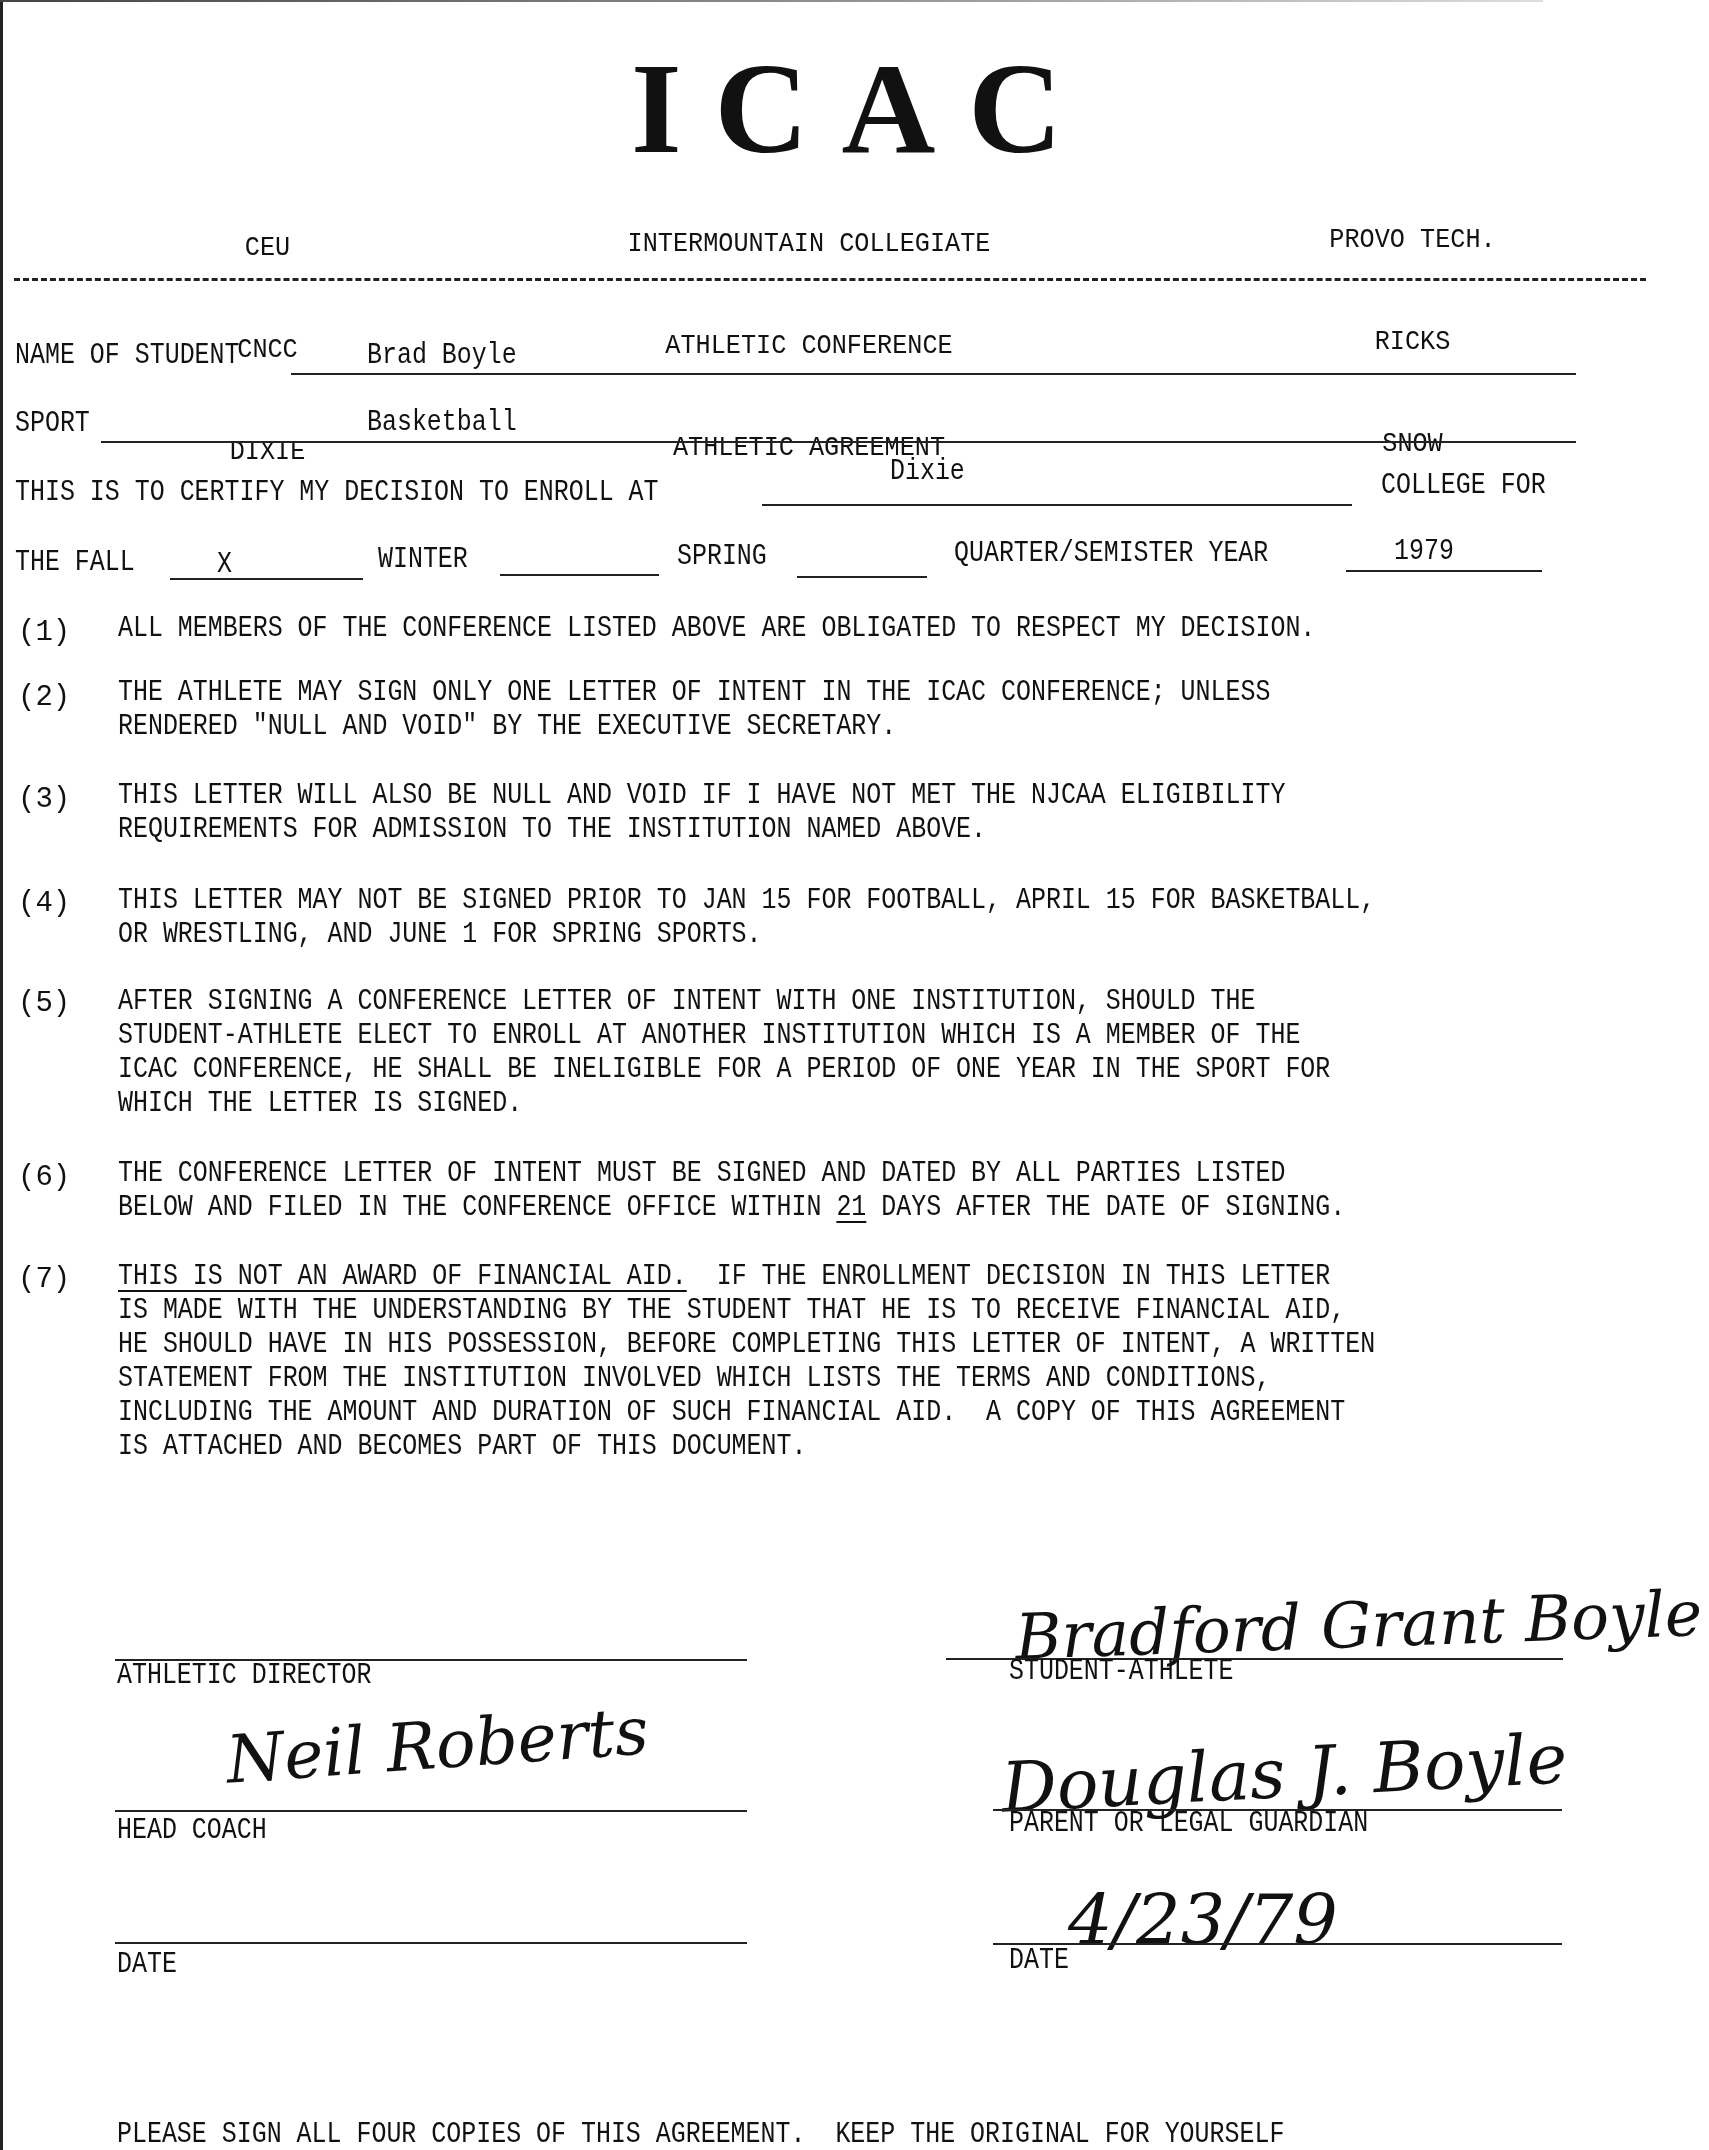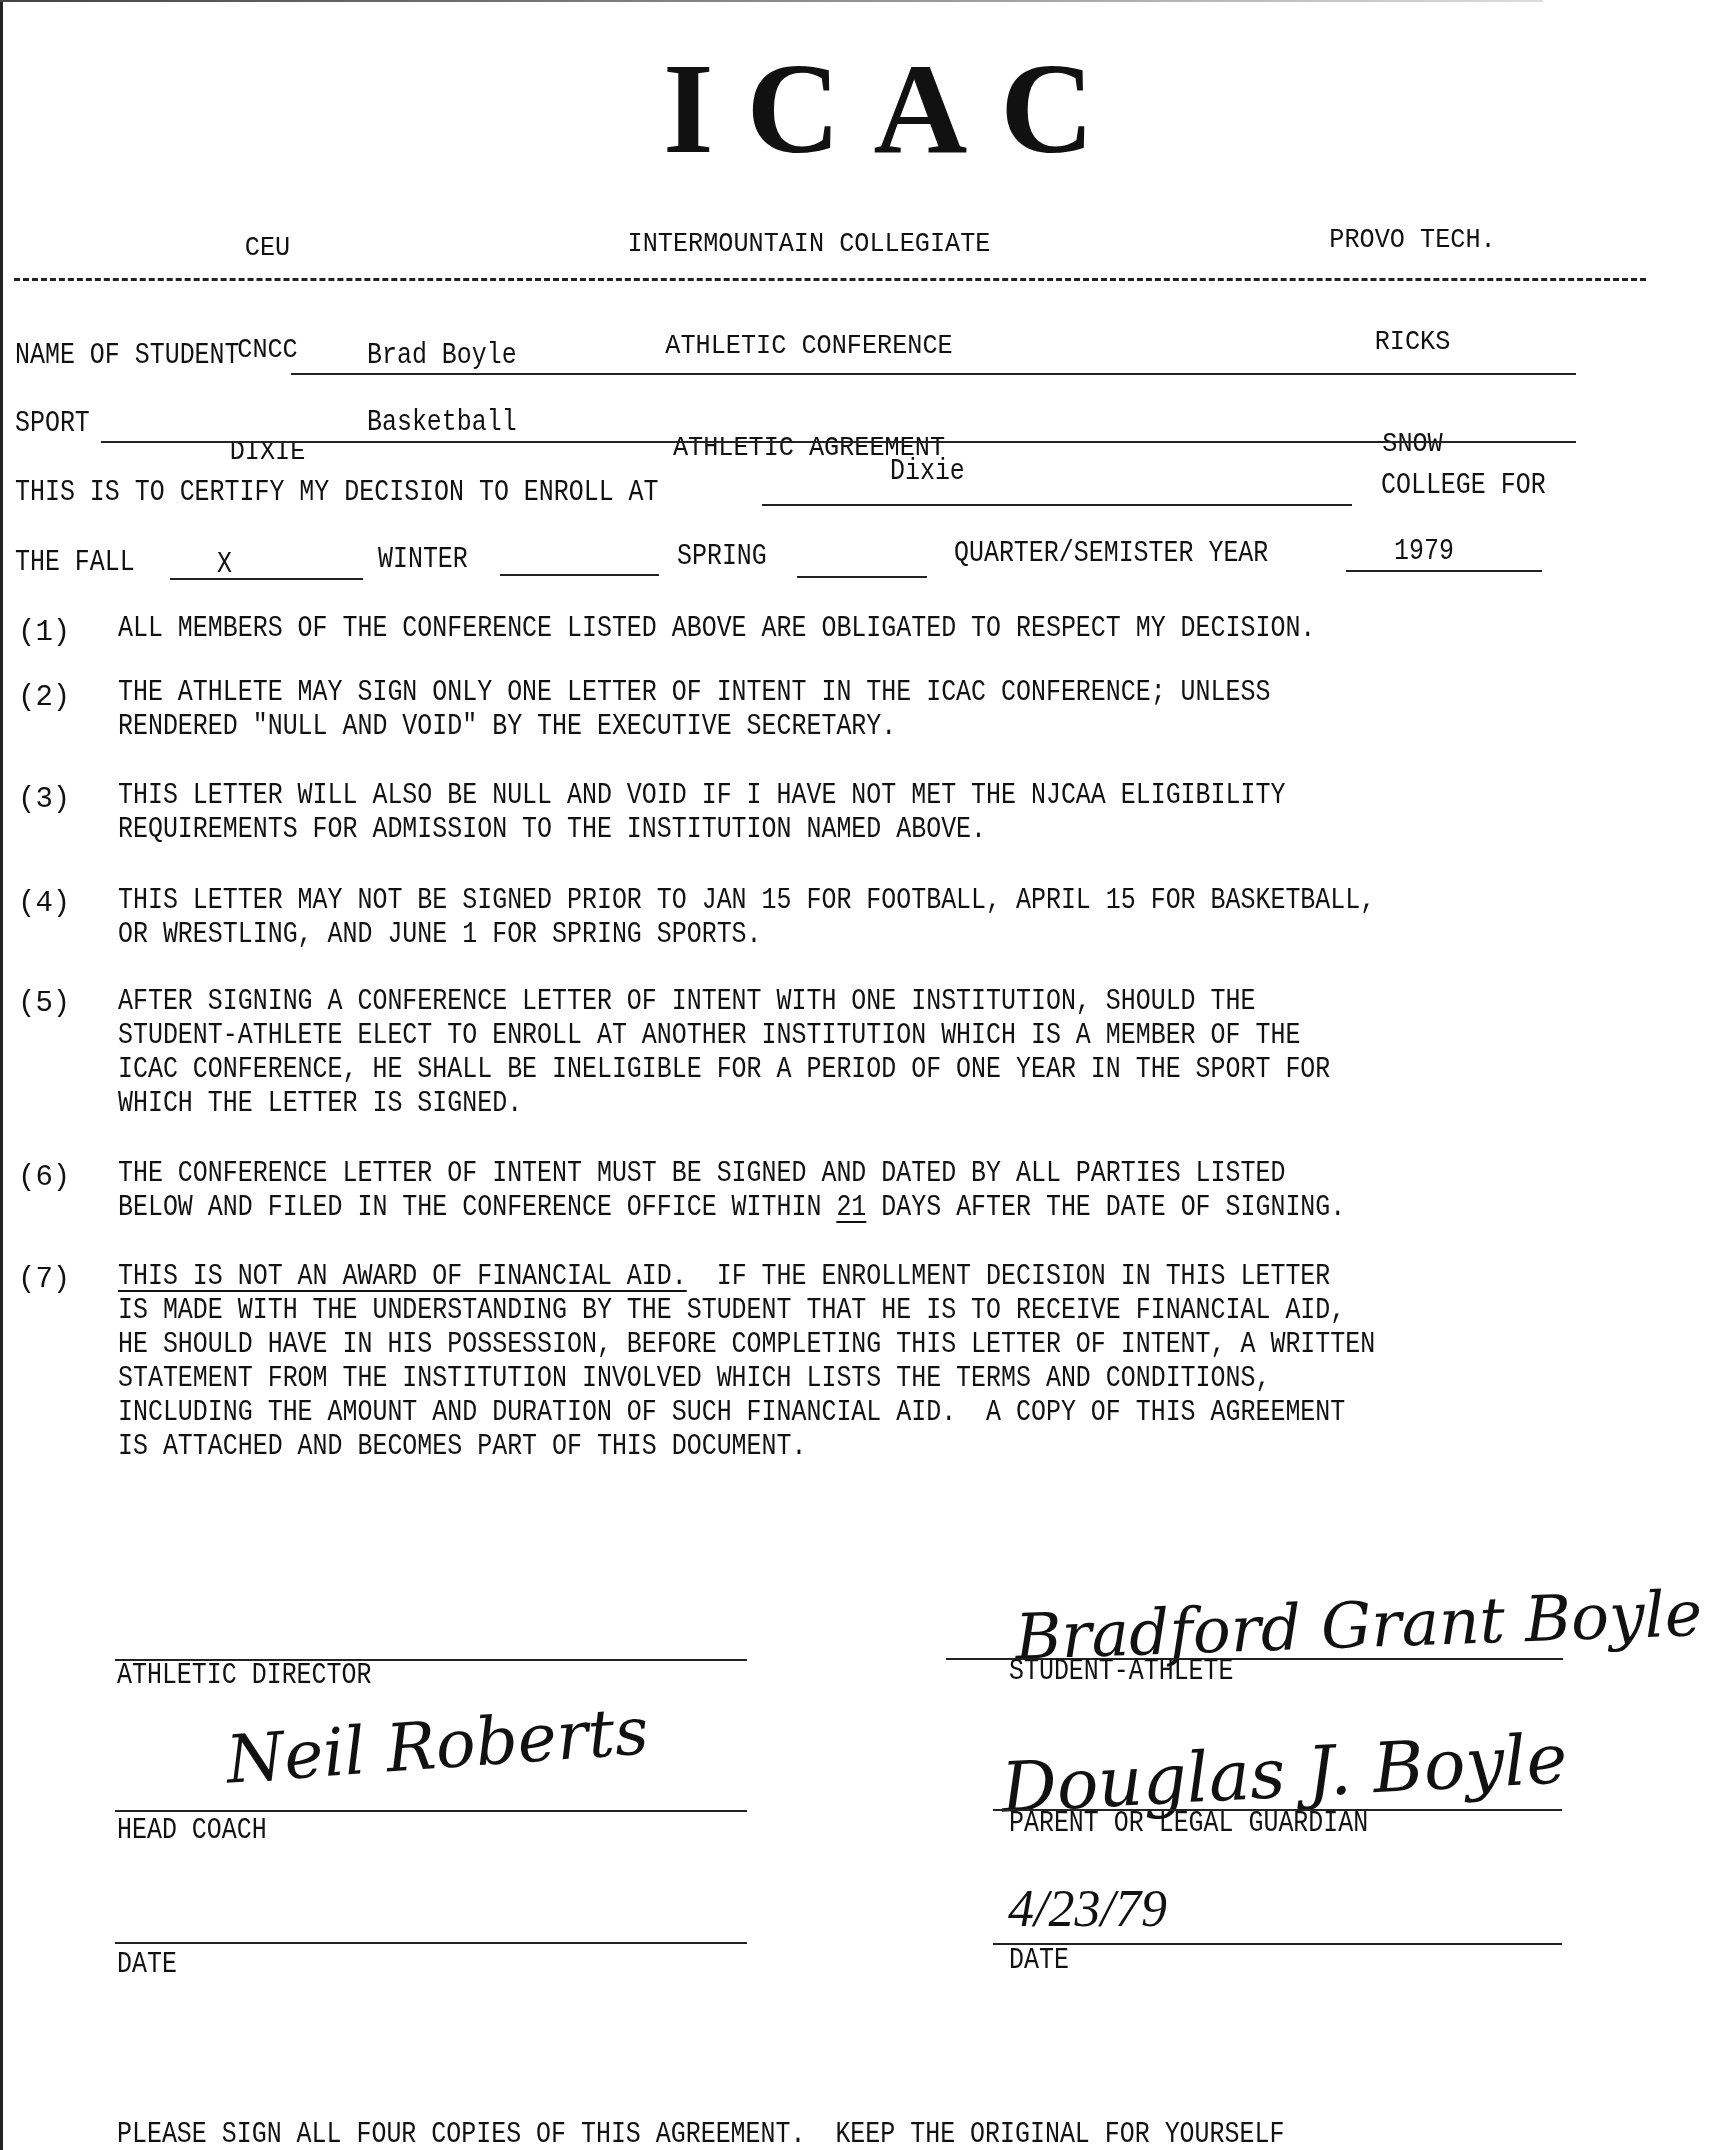--- a/index.html
+++ b/index.html
@@ -1,19 +1,19 @@
 <!DOCTYPE html>
 <html style="font-size:11px"><head>
 <meta charset="utf-8">
 <style>
   html, body { margin:0; padding:0; background:#ffffff; }
   body { width:1710px; height:2151px; position:relative; overflow:hidden; color:#111; }
   .page { position:absolute; left:0; top:0; width:1710px; height:2151px; background:#fff; }
   .mono { font-family: "Liberation Mono", "DejaVu Sans Mono", monospace; }
-  .serif { font-family: "Liberation Serif", "DejaVu Serif", serif; margin-left: 32px; }
+  .serif { font-family: "Liberation Serif", "DejaVu Serif", serif; }
   .abs { position:absolute; white-space:pre; }
   .left-edge { position:absolute; left:0; top:0; width:2.7px; height:2151px; background:#222; }
   .top-edge { position:absolute; left:0; top:0; width:1543px; height:2.1px; background:linear-gradient(90deg,#444,#999 60%,#ddd); }
   .title { font-size:130px; font-weight:bold; letter-spacing:33px; left:631px; top:43px; line-height:1; }
   .hdr { font-size:27.4px; line-height:34px; text-align:center; transform:scaleX(0.92); transform-origin:center; }
   .dashed { position:absolute; left:13.7px; top:278px; width:1632px; height:0; border-top:3.4px dashed #222; }
   .txt { font-size:29px; line-height:34px; transform:scaleX(0.86); transform-origin:left; }
   .fill { font-size:29px; line-height:34px; transform:scaleX(0.86); transform-origin:left; }
   .uline { position:absolute; height:0; border-top:2.1px solid #222; }
   .num { font-size:29px; line-height:34px; }
@@ -138,21 +138,21 @@
   <div class="abs mono siglbl" style="left:117px; top:1948px;">DATE</div>
 
   <div class="sig" style="left:1015px; top:1589px; font-size:63px; transform:rotate(-2deg);">Bradford Grant Boyle</div>
   <div class="uline" style="left:946px; top:1658px; width:617px;"></div>
   <div class="abs mono siglbl" style="left:1009px; top:1655px;">STUDENT-ATHLETE</div>
 
   <div class="sig" style="left:1001px; top:1733px; font-size:69px; transform:rotate(-3deg);">Douglas J. Boyle</div>
   <div class="uline" style="left:993px; top:1809px; width:569px;"></div>
   <div class="abs mono siglbl" style="left:1009px; top:1807px;">PARENT OR LEGAL GUARDIAN</div>
 
-  <div class="sig" style="left:1008px; top:1879px; font-size:52px;font-family:Liberation Serif, serif;">4/23/79</div>
+  <div class="sig" style="left:1068px; top:1879px; font-size:70px;">4/23/79</div>
   <div class="uline" style="left:993px; top:1943px; width:569px;"></div>
   <div class="abs mono siglbl" style="left:1009px; top:1944px;">DATE</div>
 
   <div class="abs mono txt" style="left:117px; top:2050px;">
     <div>PLEASE SIGN ALL FOUR COPIES OF THIS AGREEMENT.  KEEP THE ORIGINAL FOR YOURSELF</div>
     
   </div>
 </div>
 
 

